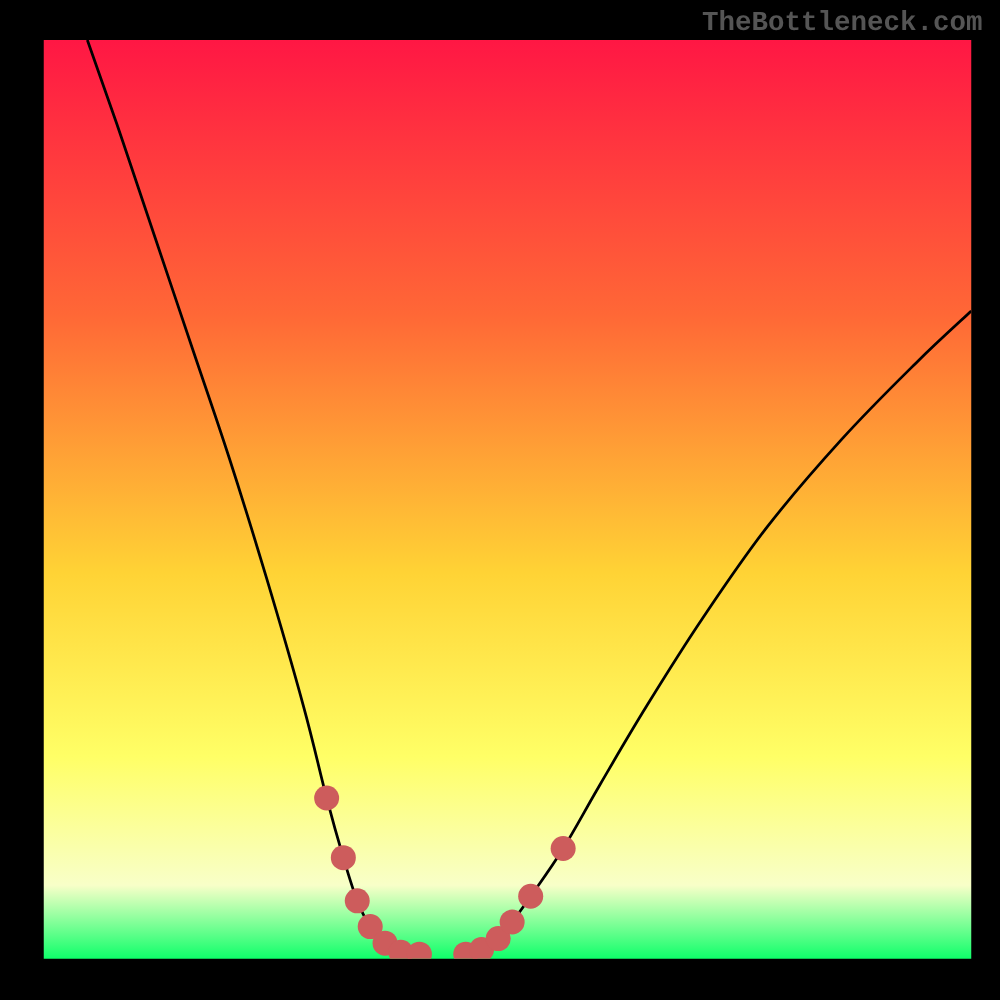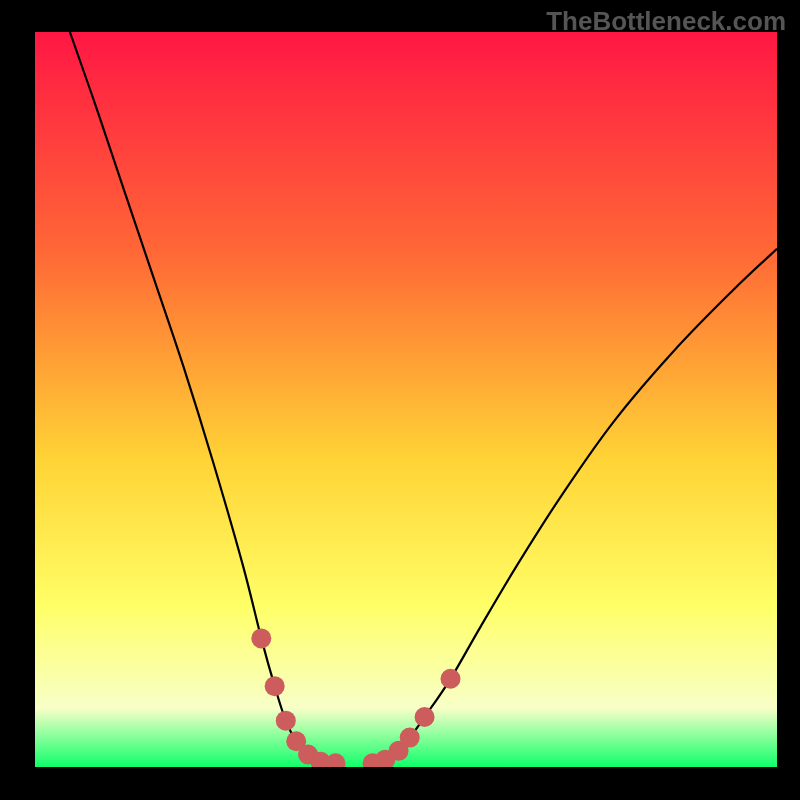--- a/index.html
+++ b/index.html
@@ -15,23 +15,24 @@
     position: relative;
     width: 800px;
     height: 800px;
     background: #000;
   }
   .watermark {
     position: absolute;
     top: 6px;
     right: 14px;
     color: #555;
-    font-size: 26px;
+    font-size: 22px;
     font-weight: 600;
     user-select: none;
+    font-family: Liberation Mono, monospace;
   }
   svg {
     position: absolute;
     left: 0;
     top: 0;
   }
 </style>
 </head>
 <body>
 

